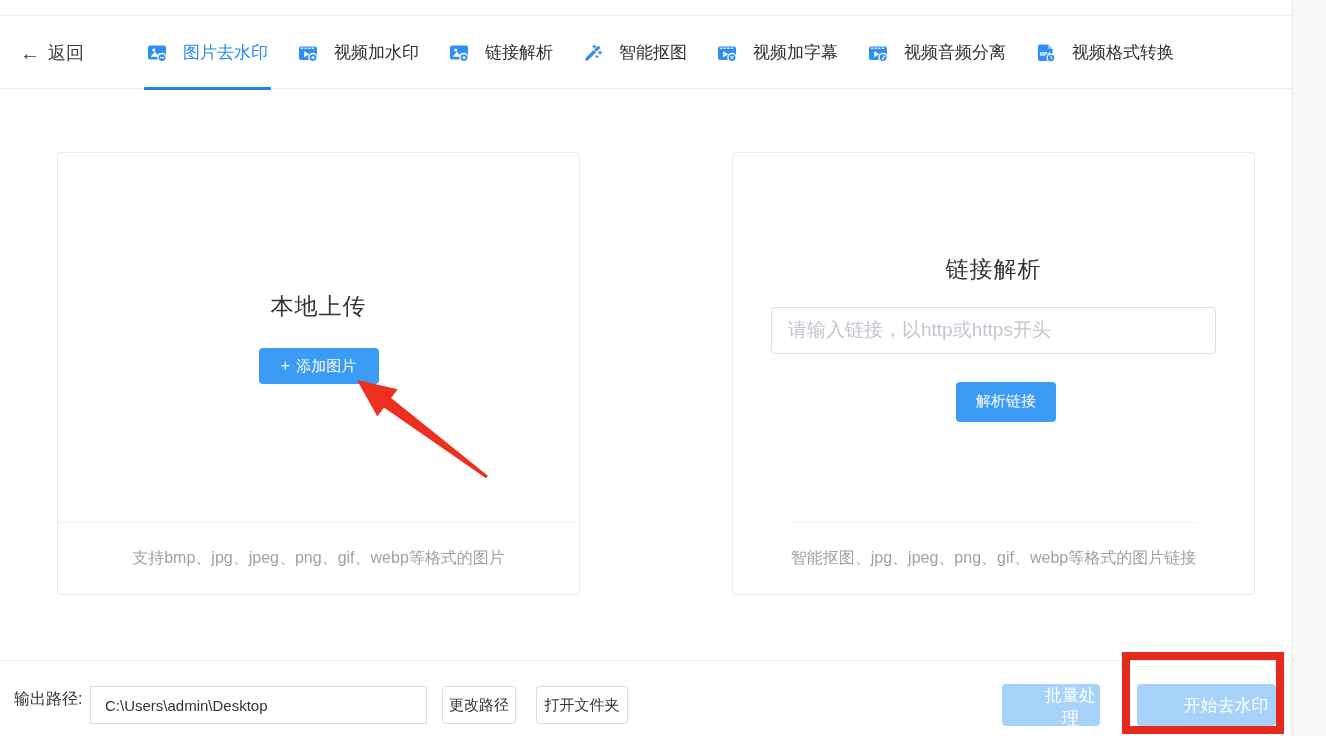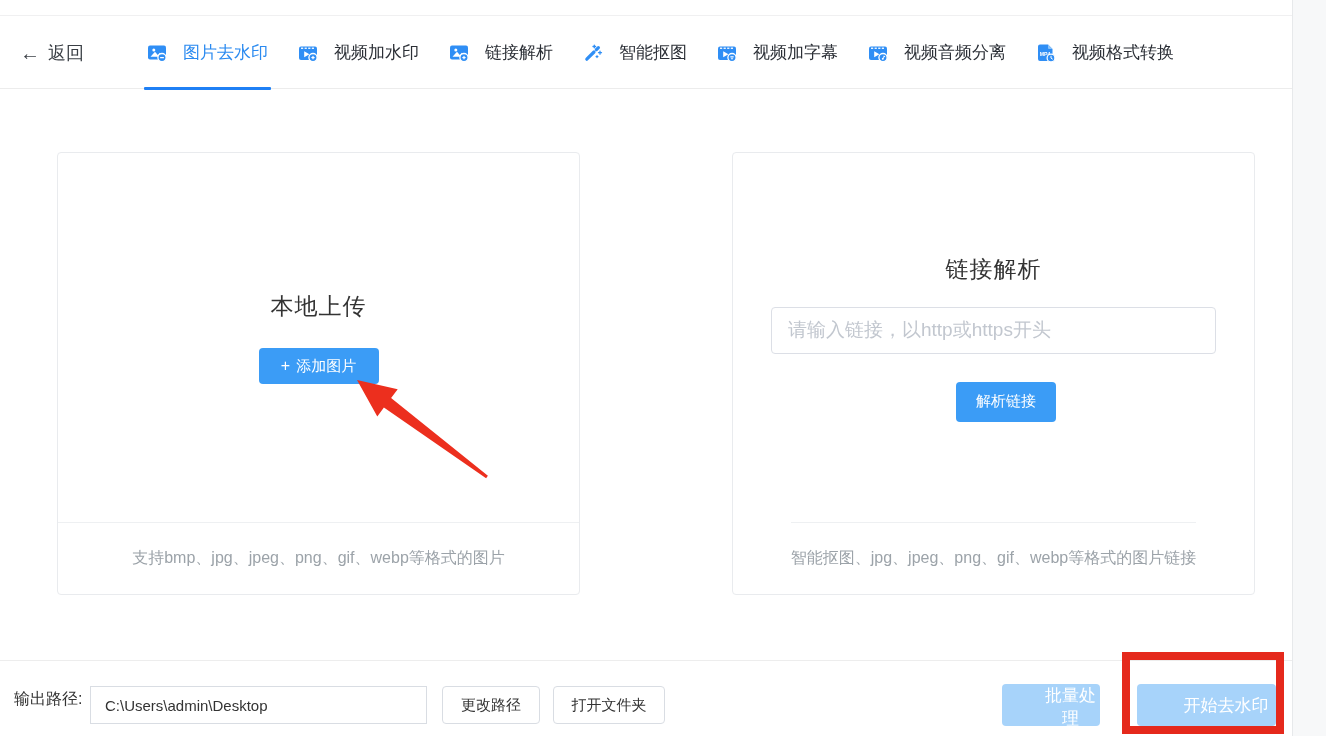--- a/index.html
+++ b/index.html
@@ -54,22 +54,22 @@
   
   .bottombar { position:absolute; left:0; top:660px; width:1292px; height:76px;
                border-top:1px solid #ededed; background:#fff; }
   .out-label { position:absolute; left:14px; top:0; height:76px; display:flex; align-items:center;
                font-size:16px; color:#333; }
   .path-input { position:absolute; left:90px; top:25px; width:337px; height:38px;
                 border:1px solid #d9dde3; border-radius:0; font-size:15px; color:#333;
                 padding:0 14px; outline:none; font-family:inherit; }
   .bar-btn { position:absolute; top:25px; height:38px; background:#fff; border:1px solid #d9dde3;
              border-radius:4px; font-size:15px; color:#333; cursor:pointer; font-family:inherit; }
-  .btn-change { left:442px; width:98px; }
-  .btn-open   { left:553px; width:112px; }
+  .btn-change { left:442px; width:74px; }
+  .btn-open   { left:536px; width:92px; }
   .blue-btn { position:absolute; top:23px; height:42px; border:none; border-radius:4px;
               background:#a7d3fa; color:#fff; font-size:17px; cursor:pointer; font-family:inherit;padding-left:39px; }
   .btn-batch { left:1002px; width:98px; }
   .btn-start { left:1137px; width:139px; }
 
   
   .anno-rect { position:absolute; left:1122px; top:652px; width:162px; height:82px;
                border:8px solid #e5291c; pointer-events:none; }
   .anno-arrow { position:absolute; left:340px; top:365px; width:160px; height:120px; pointer-events:none; }
 </style>

